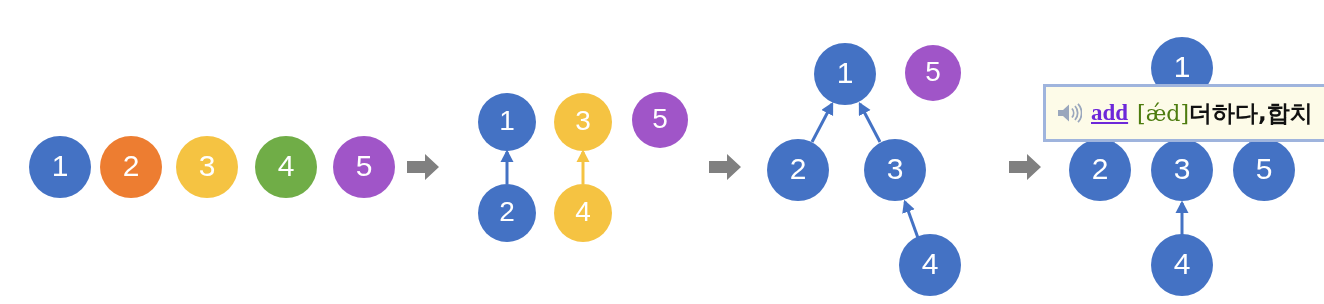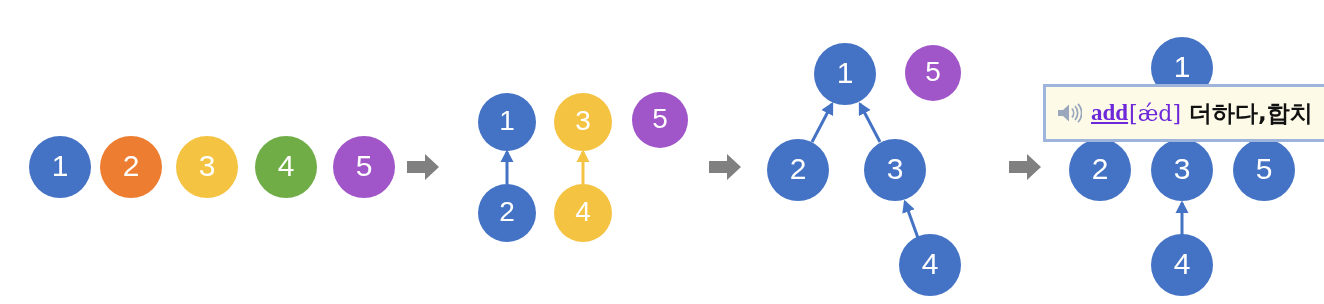--- a/index.html
+++ b/index.html
@@ -73,29 +73,28 @@
   #dict-tooltip .speaker svg { display: block; width: 100%; height: 100%; }
   .dict-word {
     color: #6d28d9;
     font-weight: bold;
     text-decoration: underline;
     font-size: 23px;
     font-family: "Liberation Serif", "DejaVu Serif", serif;
     letter-spacing: 0px;
   }
   .dict-phon {
-    color: #6d28d9;
+    color: #4d7c0f;
     font-size: 22px;
-    margin-left: 1px;
+    margin-left: 9px;
     font-family: "DejaVu Serif", "Liberation Serif", serif;
   }
   .dict-mean {
     color: #111111;
     font-size: 23px;
-    margin-left: 8px;
     font-family: "DejaVu Sans", "Liberation Sans", sans-serif;
     font-weight: bold;
   }
 </style>
 </head>
 <body>
 
 <div id="canvas">
 
   <div id="stage-layer">

